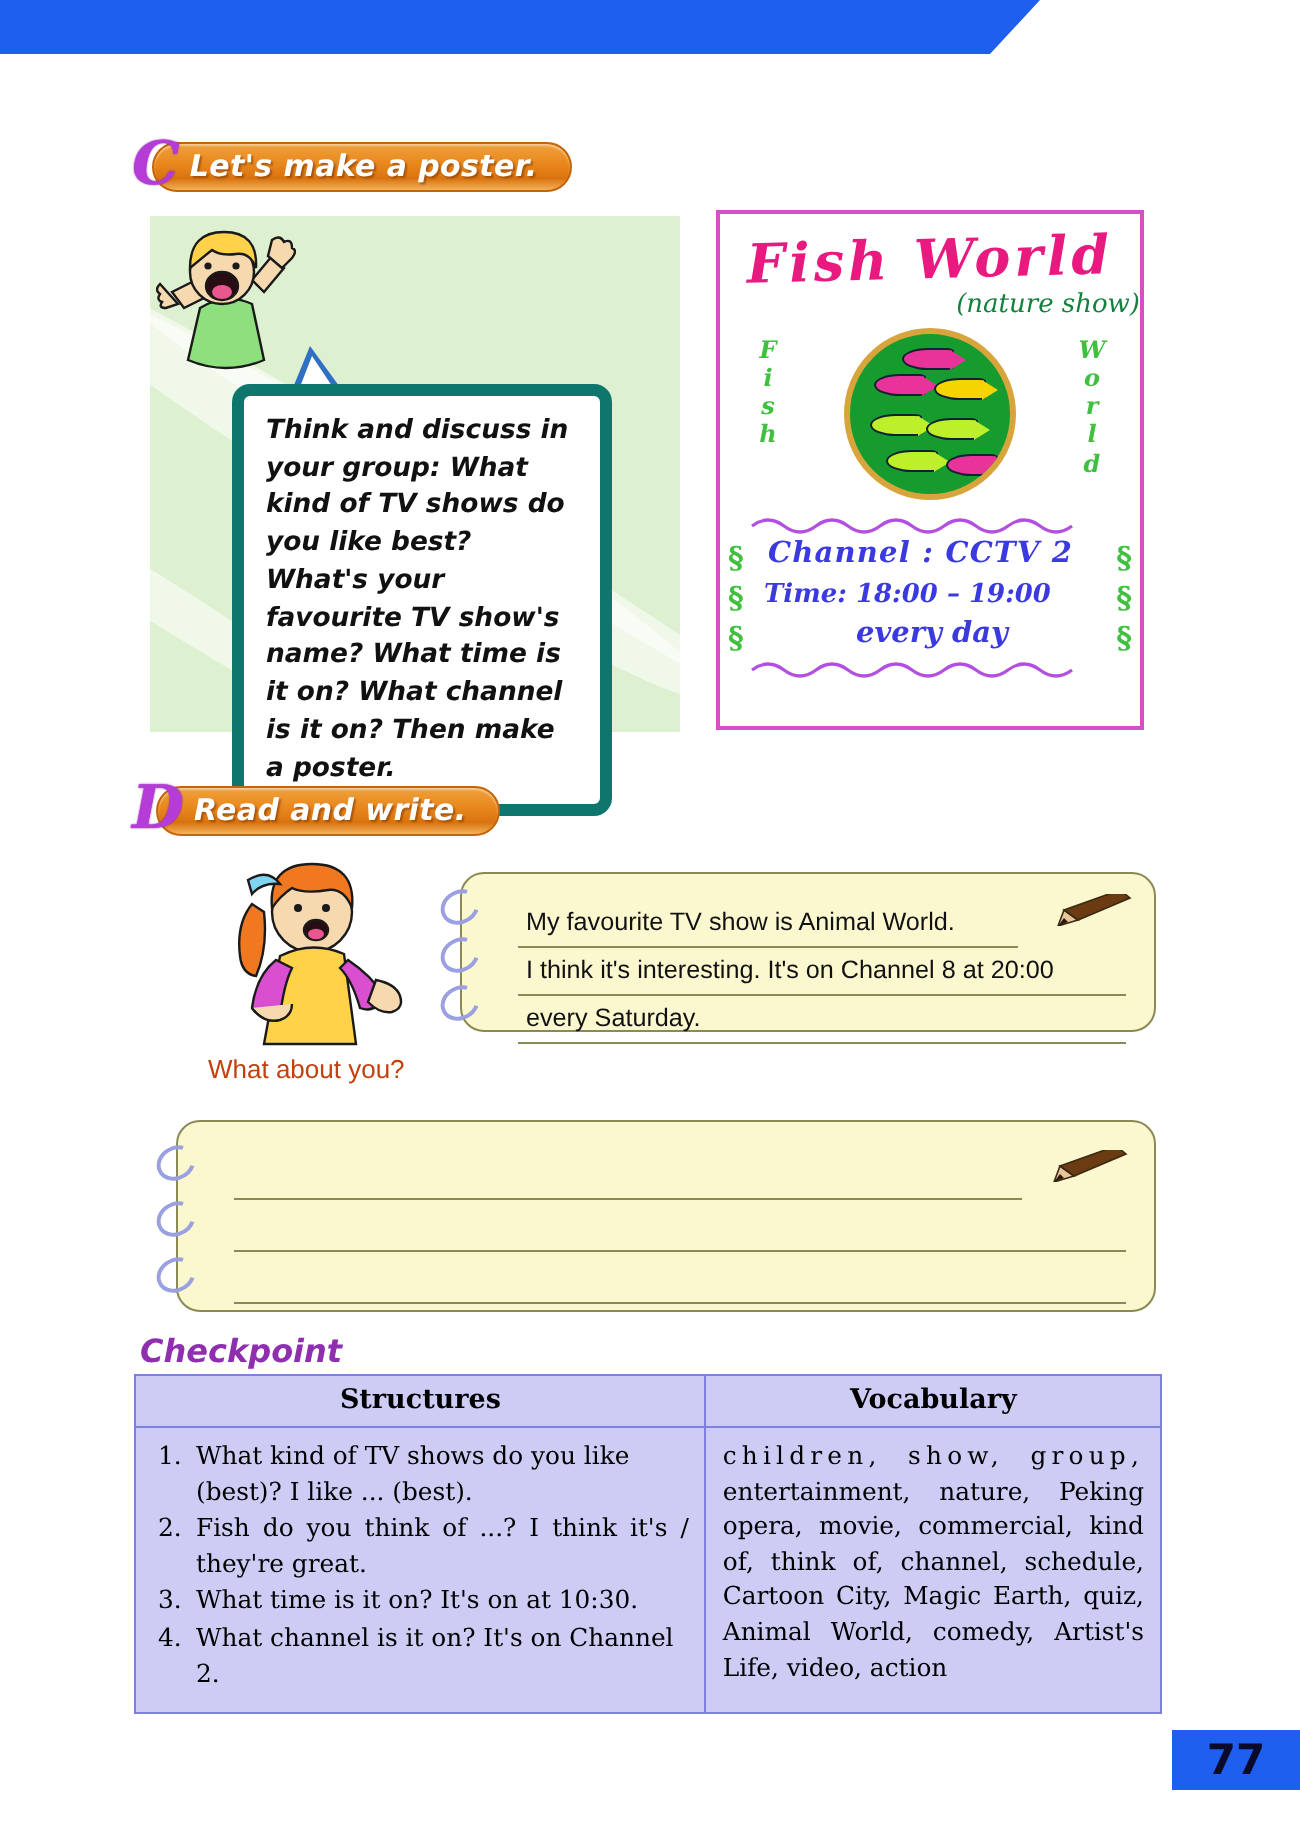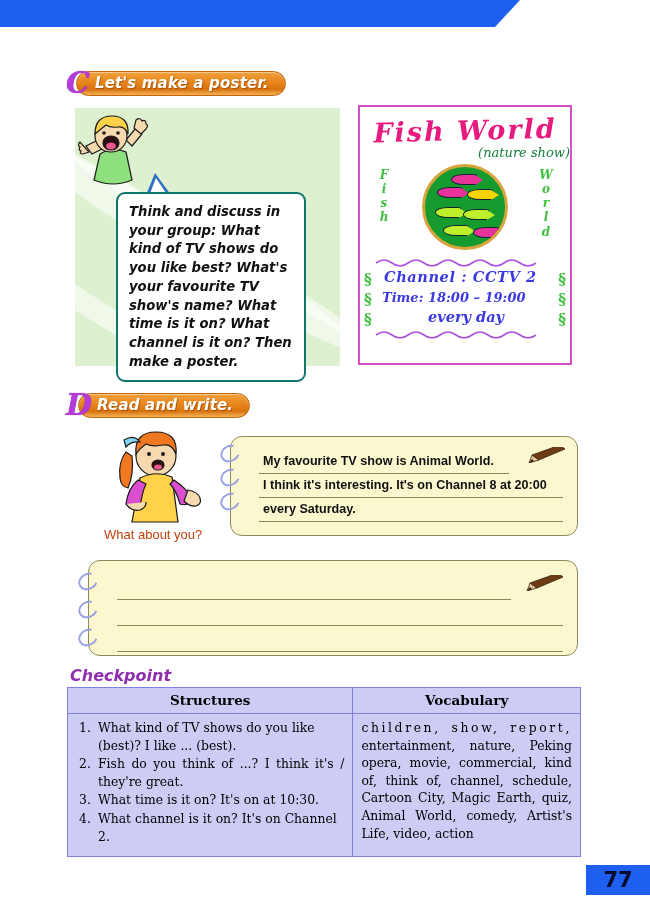--- a/index.html
+++ b/index.html
@@ -58,21 +58,21 @@
   .sw2 { width: 16px; height: 380px; left: 150px; top: -40px; }
   .sw3 { width: 22px; height: 300px; left: -10px; top: 40px; }
 
   
   .kid-a { position: absolute; left: 78px; top: 112px; width: 70px; height: 78px; }
   .kid-b { position: absolute; left: 112px; top: 428px; width: 98px; height: 96px; }
 
   
   .bubble {
     position: absolute; left: 116px; top: 192px; width: 190px;
-    border: 2px solid #0f766e; border-radius: 9px;
+    border: 6px solid #0f766e; border-radius: 9px;
     background: #fff; padding: 9px 10px 8px 11px;
   }
   .bubble p {
     font-family: "DejaVu Sans", sans-serif;
     font-weight: bold; font-style: italic;
     font-size: 13.2px; line-height: 1.42; color: #111;
   }
   .bubble-tail {
     position: absolute; left: 146px; top: 173px;
     width: 0; height: 0;
@@ -149,21 +149,21 @@
     font-family: "DejaVu Serif", serif; font-weight: bold;
   }
 
   
   .notepad {
     position: absolute;
     background: #fbf7cf;
     border: 1.6px solid #8a8a55;
     border-radius: 12px;
   }
-  .np1 { left: 230px; top: 436px; width: 348px; height: 100px; font-weight: bold; }
+  .np1 { left: 230px; top: 436px; width: 348px; height: 80px; }
   .np2 { left: 88px; top: 560px; width: 490px; height: 96px; }
   .np-lines { position: absolute; left: 28px; right: 14px; top: 13px; }
   .np-line {
     border-bottom: 1px solid #8a8a55;
     height: 24px; position: relative;
     font-family: "Liberation Sans", sans-serif;
     font-size: 12.6px; color: #111;
     padding-left: 4px; line-height: 22px;
     white-space: nowrap;
   }
@@ -386,21 +386,21 @@
         <td>
           <ol class="structs">
             <li>What kind of TV shows do you like (best)? I like ... (best).</li>
             <li class="s2">Fish do you think of ...? I think it's / they're great.</li>
             <li>What time is it on? It's on at 10:30.</li>
             <li>What channel is it on? It's on Channel 2.</li>
           </ol>
         </td>
         <td>
           <div class="vocab">
-            <span class="sp1">children, show, report,</span>
+            <span class="sp1">children, show, group,</span>
             <span>entertainment, nature, Peking opera, movie, commercial, kind of, think of, channel, schedule, Cartoon City, Magic Earth, quiz, Animal World, comedy, Artist's Life, video, action</span>
           </div>
         </td>
       </tr>
     </tbody>
   </table>
 
   <div class="pagenum">
     <span>77</span>
   </div>

